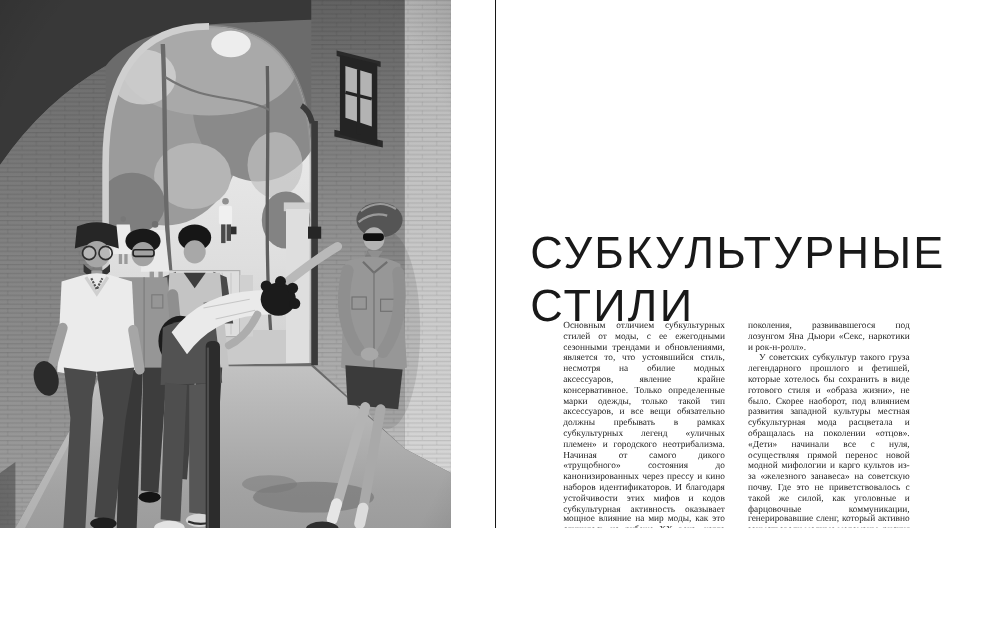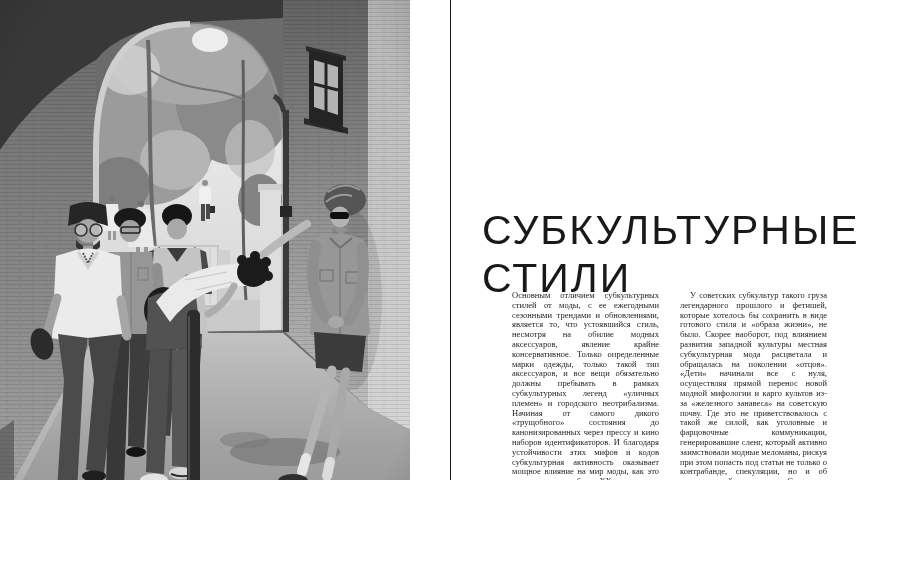--- a/index.html
+++ b/index.html
@@ -267,20 +267,21 @@
 
   <div class="page-right">
 
     <h1 class="title"><span>СУБКУЛЬТУРНЫЕ</span><br><span>СТИЛИ</span></h1>
 
     <div class="columns">
       <div class="col">
         <p class="cont">Основным отличием субкультурных стилей от моды, с ее ежегодными сезонными трендами и обновлениями, является то, что устоявшийся стиль, несмотря на обилие модных аксессуаров, явление крайне консервативное. Только определенные марки одежды, только такой тип аксессуаров, и все вещи обязательно должны пребывать в рамках субкультурных легенд «уличных племен» и городского неотрибализма. Начиная от самого дикого «трущобного» состояния до канонизированных через прессу и кино наборов идентификаторов. И благодаря устойчивости этих мифов и кодов субкультурная активность оказывает мощное влияние на мир моды, как это случилось на рубеже XX века, когда появился термин «тинэйджер», а к теме юности обратились литераторы и политики. Влияние субкультур и их поведенческих кодов шло через прессу, музыкальную сцену, литературу, комиксы и киноленты, посвященных субкультурным героям послевоенного</p>
       </div>
       <div class="col">
+        <p>поколения, развивавшегося под лозунгом Яна Дьюри «Секс, наркотики и рок-н-ролл».</p>
         <p class="indent cont">У советских субкультур такого груза легендарного прошлого и фетишей, которые хотелось бы сохранить в виде готового стиля и «образа жизни», не было. Скорее наоборот, под влиянием развития западной культуры местная субкультурная мода расцветала и обращалась на поколении «отцов». «Дети» начинали все с нуля, осуществляя прямой перенос новой модной мифологии и карго культов из-за «железного занавеса» на советскую почву. Где это не приветствовалось с такой же силой, как уголовные и фарцовочные коммуникации, генерировавшие сленг, который активно заимствовали модные меломаны, рискуя при этом попасть под статьи не только о контрабанде, спекуляции, но и об антисоветской пропаганде. Сменялись привнесенные извне моды: стиляги, хиппи, битники, но уникальность советской субкультурной истории черпалась</p>
       </div>
     </div>
 
     <div class="caption">
       <div>Люди из разных миров.</div>
       <div>Москва, 1985</div>
       <div>Фото: Игорь Мухин</div>
     </div>
 

